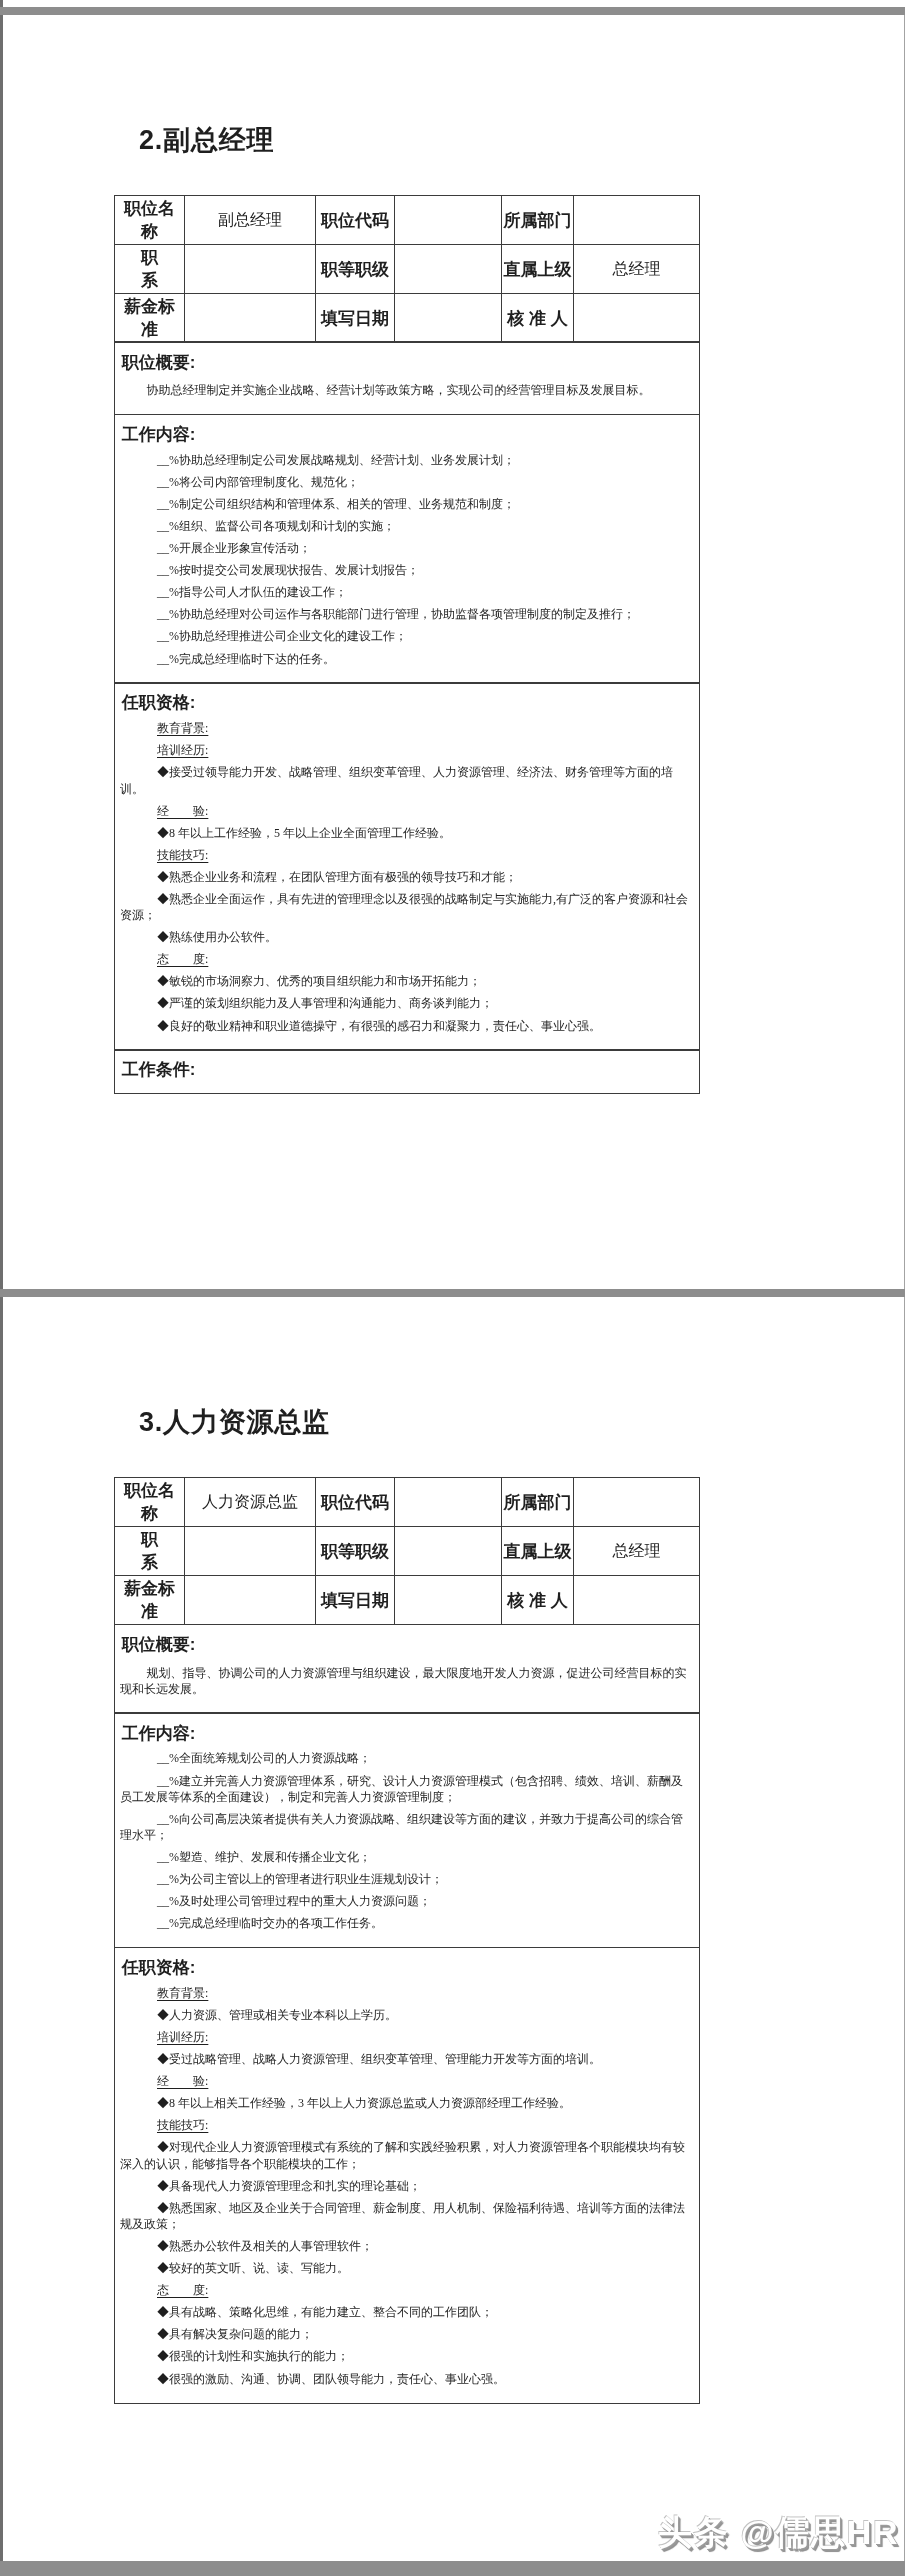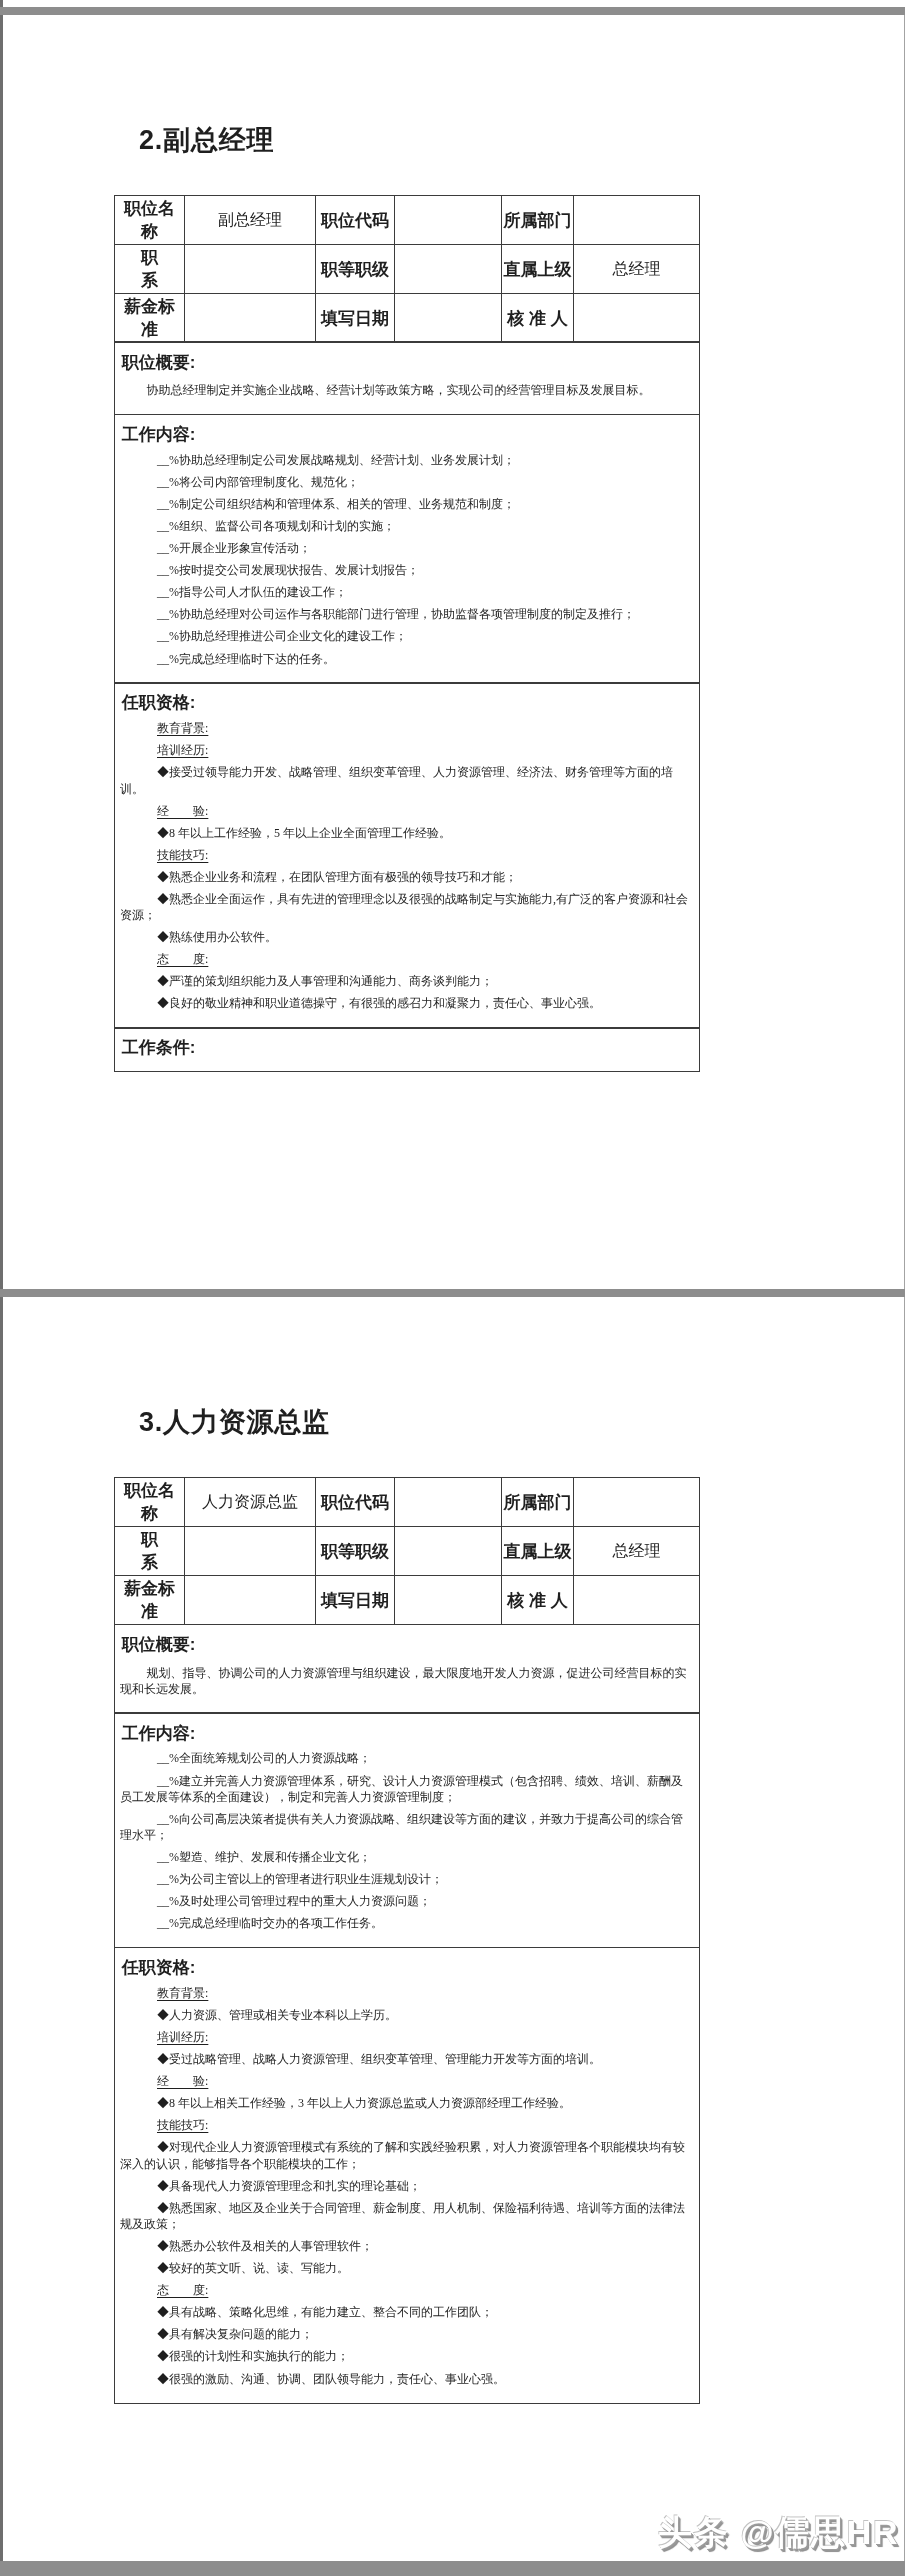--- a/index.html
+++ b/index.html
@@ -189,20 +189,21 @@
 
           <p class="qitem">◆熟悉企业业务和流程，在团队管理方面有极强的领导技巧和才能；</p>
               <p class="qitem">◆熟悉企业全面运作，具有先进的管理理念以及很强的战略制定与实施能力,有广泛的客户资源和社会资源；</p>
               <p class="qitem">◆熟练使用办公软件。</p>
             </div>
         </div>
         <div>
           <p class="subhead">态　　度:</p>
           <div>
 
+          <p class="qitem">◆敏锐的市场洞察力、优秀的项目组织能力和市场开拓能力；</p>
               <p class="qitem">◆严谨的策划组织能力及人事管理和沟通能力、商务谈判能力；</p>
               <p class="qitem">◆良好的敬业精神和职业道德操守，有很强的感召力和凝聚力，责任心、事业心强。</p>
             </div>
         </div>
       </div>
 
       <div class="sec">
         <div class="sec-head">工作条件:</div>
 
       </div>

